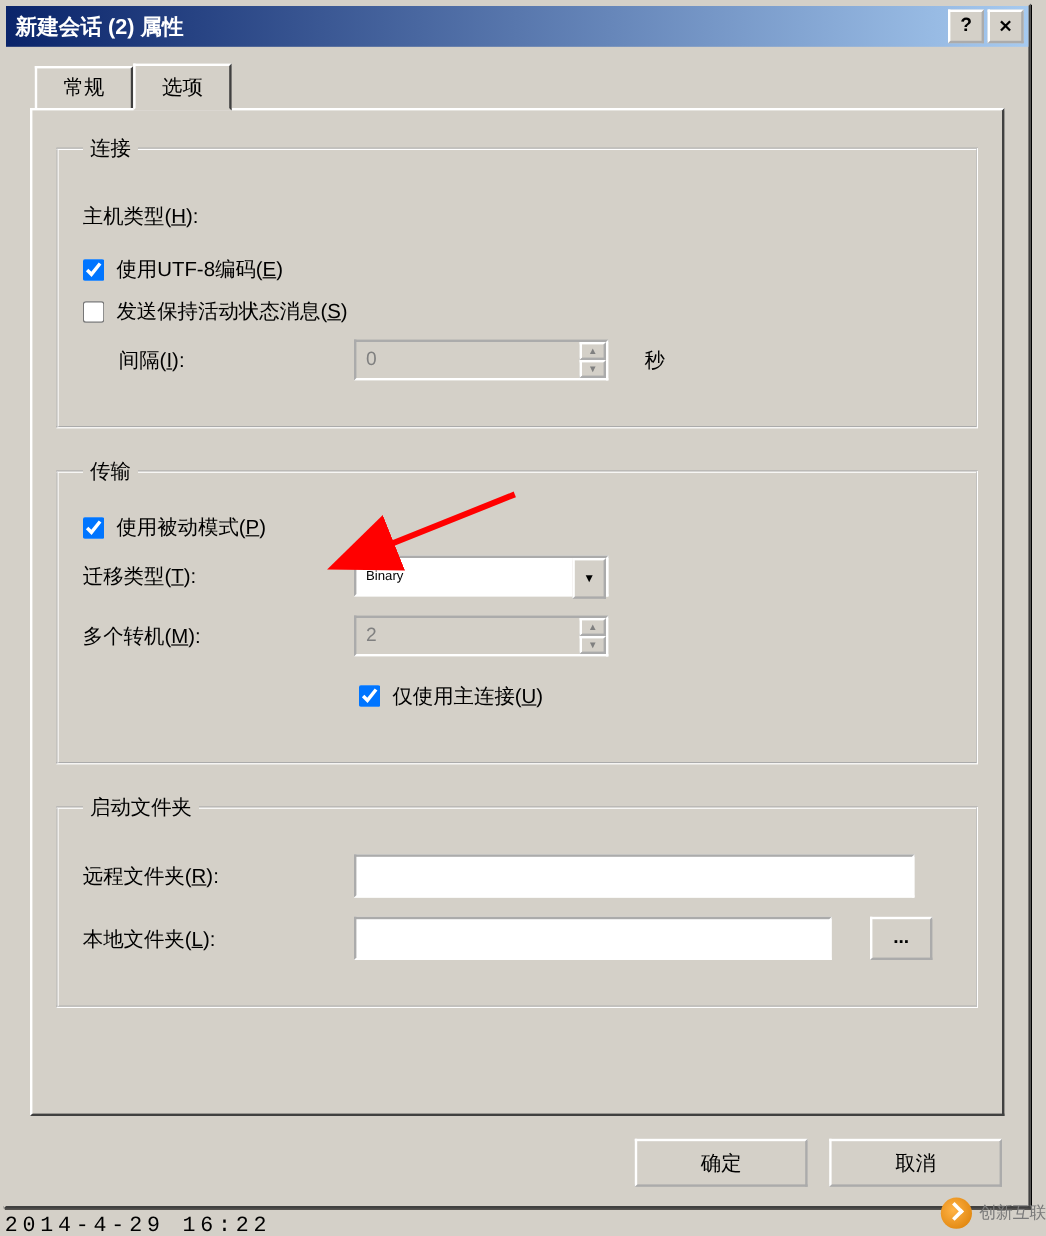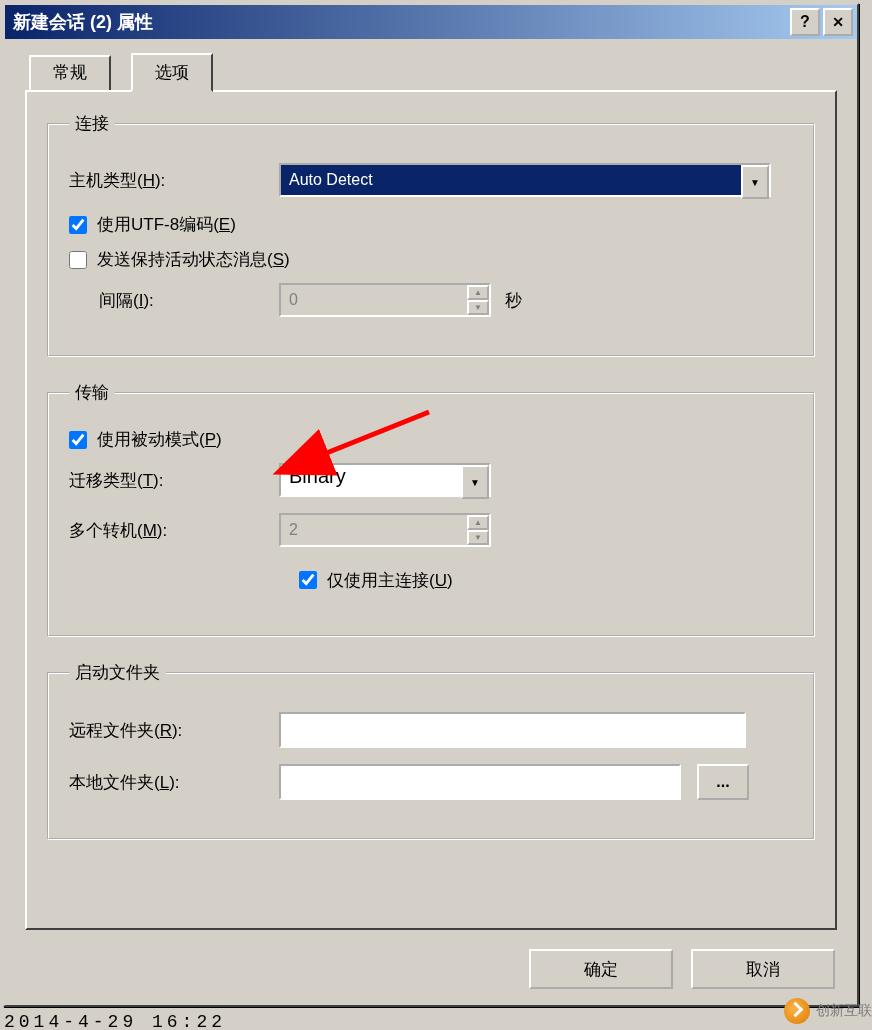--- a/index.html
+++ b/index.html
@@ -65,21 +65,21 @@
     border: 2px solid #808080;
     border-bottom: none;
     border-right-color:#404040;
     border-top-color:#fff;
     border-left-color:#fff;
     position: relative;
     top: 2px;
     font-size:17px;
   }
   .tab.inactive { top:4px; border-bottom:4px solid #000000; padding-top:4px; padding-bottom:4px;}
-  .tab.active { z-index: 2; border-bottom: 2px solid #d4d0c8; margin-left: 20px; }
+  .tab.active { z-index: 2; border-bottom: 2px solid #d4d0c8; }
 
   .tab-body {
     border: 2px solid #fff;
     border-right-color:#404040;
     border-bottom-color:#404040;
     background: #d4d0c8;
     height: 840px;
     padding: 20px;
     box-sizing: border-box;
     position: relative;
@@ -94,20 +94,21 @@
   fieldset.group > legend {
     padding: 0 6px;
     font-size:17px;
   }
 
   .row {
     display: flex;
     align-items: center;
     margin: 10px 0 16px 0;
     min-height: 34px;
+    gap: 16px;
   }
   .label-col {
     width: 210px;
     font-size: 17px;
   }
   .label-col-indent {
     width: 210px;
     padding-left: 30px;
     box-sizing: border-box;
     font-size:17px;
@@ -136,22 +137,22 @@
     top: 0;
     display:flex;align-items:center;justify-content:center;
   }
   .dd-btn::before { content:"▼"; font-size:10px; color:#000;}
   .small-combo {
     width: 200px;
     height: 30px;
     border: 2px inset #fff;
     background:#fff;
     color:#000;
-    display:flex;align-items:flex-start;padding-left:8px;position:relative;
-    font-size:20px;
+    display:flex;align-items:center;padding-left:8px;position:relative;
+    font-size:11px;
   }
 
   .spin {
     width: 200px;
     height: 30px;
     border: 2px inset #fff;
     background: #d4d0c8;
     display:flex;align-items:center;padding-left:8px;position:relative;
     color:#808080;
     font-size:16px;
@@ -238,24 +239,20 @@
     </div>
 
     <div class="tab-body">
 
       <fieldset class="group">
         <legend>连接</legend>
 
         <div class="row">
           <div class="label-col">
             <span>主机类型(</span><span class="underline">H</span><span>):</span>
-          </div>
-          <div class="combo">
-            <span>Auto Detect</span>
-            <div class="dd-btn"></div>
           </div>
         </div>
 
         <label class="chk">
           <input type="checkbox" checked="" style="">
           <span><span>使用UTF-8编码(</span><span class="underline">E</span><span>)</span></span>
         </label>
 
         <label class="chk">
           <input type="checkbox" style="">

